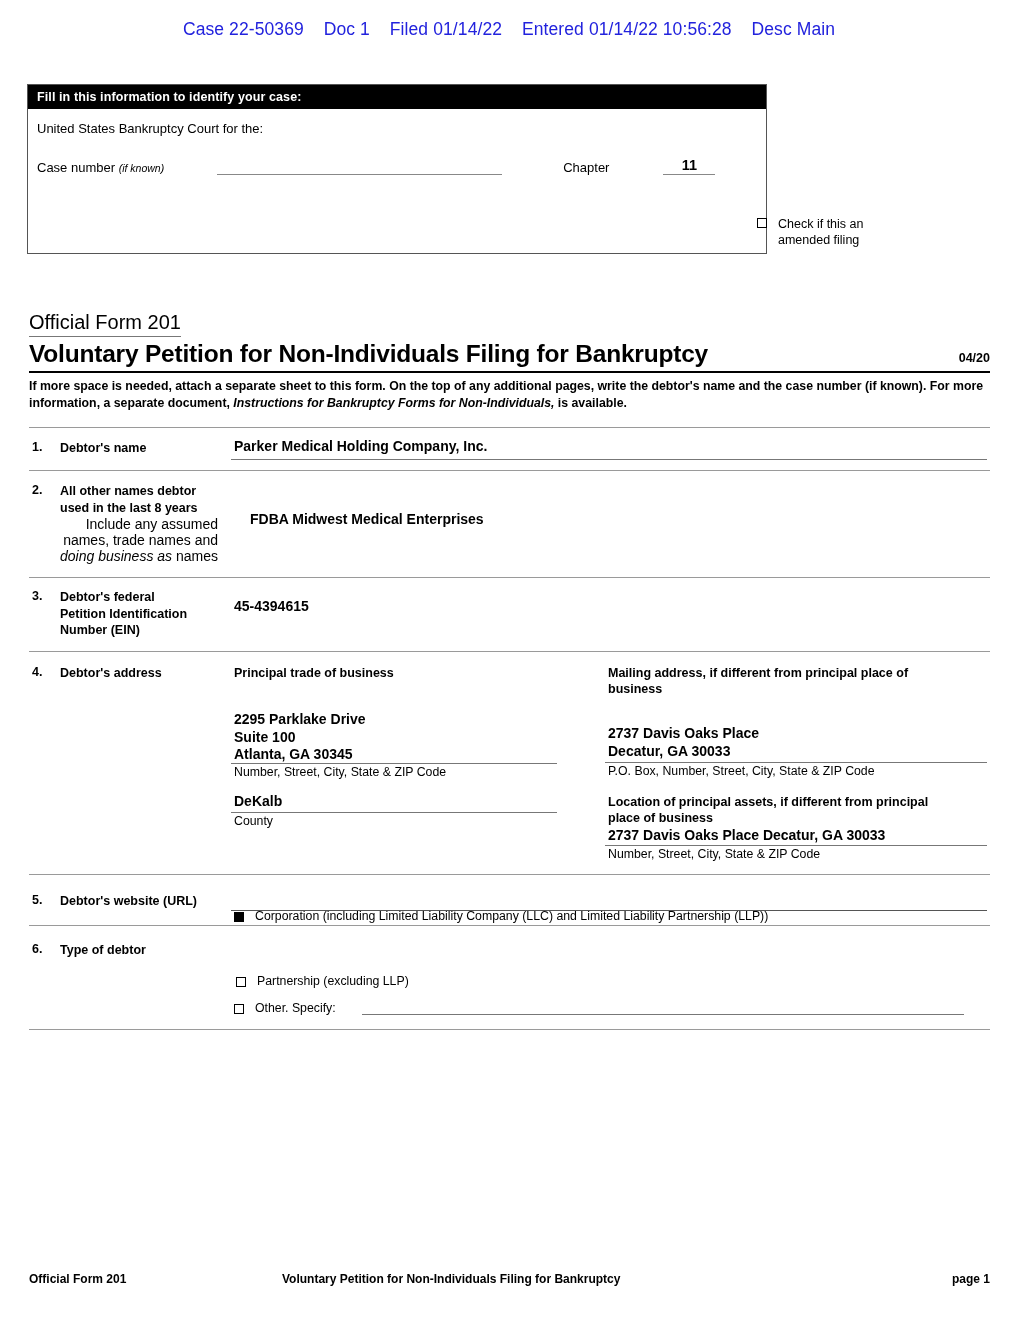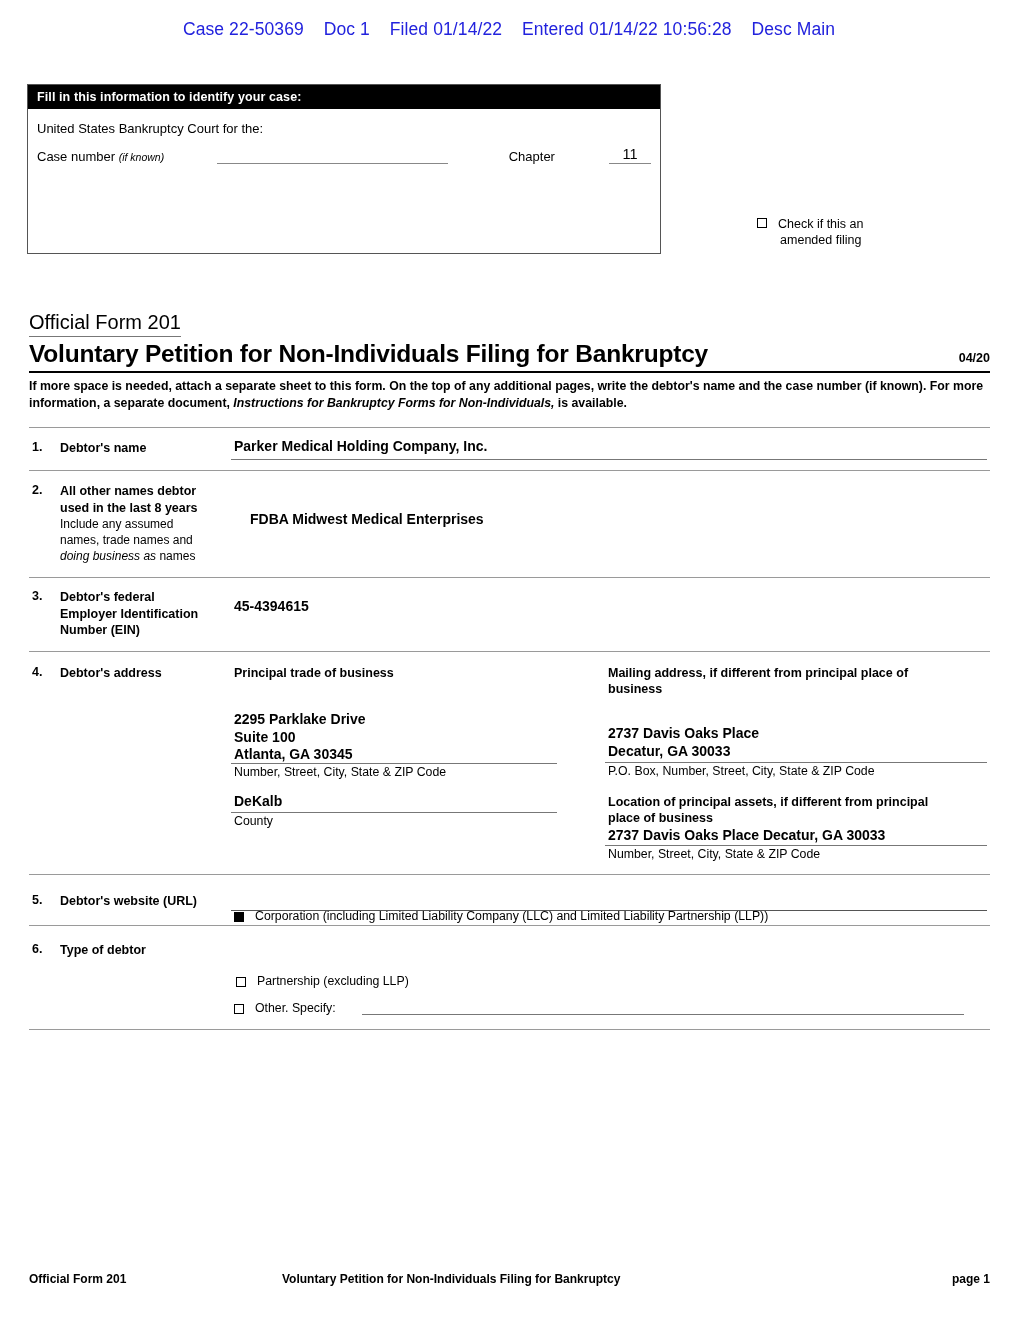--- a/index.html
+++ b/index.html
@@ -28,21 +28,21 @@
     line-height: 22px;
     letter-spacing: .1px;
   }
   .ecf-stamp .ln { display: block; white-space: pre; }
 
   
   .case-box {
     position: absolute;
     left: 27px;
     top: 84px;
-    width: 634px;
+    width: 740px;
     height: 170px;
     border: 1px solid #555;
     box-sizing: border-box;
     background: #fff;
   }
   .case-box-header {
     background: #000;
     color: #fff;
     font-weight: bold;
     font-size: 12.5px;
@@ -55,39 +55,39 @@
     padding-top: 12px;
   }
   .district-row {
     margin-top: 12px;
     width: 452px;
     border-bottom: 1.5px solid #888;
     padding-bottom: 1px;
     font-size: 13.5px;
   }
   .casenum-row {
-    margin-top: 10px;
+    margin-top: 21px;
     display: flex;
     align-items: flex-end;
     gap: 44px;
   }
   .casenum-label { font-size: 13px; white-space: nowrap; }
   .casenum-label i { font-size: 10.5px; font-style: italic; }
   .casenum-blank {
     width: 285px;
     margin-left: 9px;
     border-bottom: 1.5px solid #888;
     height: 15px;
   }
   .chapter-label { font-size: 13px; margin-left: 17px; white-space: nowrap; }
   .chapter-value {
     margin-left: 10px;
     width: 52px;
     text-align: center;
-    font-weight: normal;
+    font-weight: bold;
     font-size: 14.5px;
     border-bottom: 1.5px solid #888;
     padding-bottom: 1px;
   }
 
   
   .amended {
     position: absolute;
     left: 757px;
     top: 216px;
@@ -98,21 +98,21 @@
   }
   .cbox {
     width: 10px; height: 10px;
     border: 1.3px solid #000;
     box-sizing: border-box;
     flex: 0 0 auto;
     margin-top: 2px;
     background: #fff;
   }
   .cbox.checked { background: #000; }
-  .amended .lbl { margin-left: 11px; white-space: pre-line; text-align: center; }
+  .amended .lbl { margin-left: 11px; white-space: pre-line; }
 
   
   .form-no {
     position: absolute;
     left: 29px; top: 310px;
     font-size: 20px;
     border-bottom: 1.5px solid #777;
     padding-bottom: 2px;
     line-height: 24px;
   }
@@ -152,23 +152,24 @@
     font-weight: bold;
   }
   .qlabel {
     position: absolute;
     font-size: 12.5px;
     font-weight: bold;
     line-height: 16.5px;
   }
   .qsub {
     position: absolute;
-    font-size: 12px;
+    font-size: 14px;
     font-weight: normal;
     line-height: 16px;
+    text-align: right;
   }
   .qsub i { font-style: italic; }
   .answer {
     position: absolute;
     font-size: 14px;
     font-weight: bold;
   }
   .ul {
     position: absolute;
     height: 1px;
@@ -279,21 +280,21 @@
 <div class="num" style="left:32px; top:483px">2.</div>
 <div class="qlabel" style="left:60px; top:483px; white-space:pre-line">All other names debtor
 used in the last 8 years</div>
 <div class="qsub" style="left:60px; top:516px; white-space:pre-line"><span>Include any assumed
 names, trade names and
 </span><i>doing business as</i><span> names</span></div>
 <div class="answer" style="left:250px; top:511px">FDBA  Midwest Medical Enterprises</div>
 
 <div class="num" style="left:32px; top:589px">3.</div>
 <div class="qlabel" style="left:60px; top:589px; white-space:pre-line">Debtor's federal
-Employer Identification
+Petition Identification
 Number (EIN)</div>
 <div class="answer" style="left:234px; top:598px">45-4394615</div>
 
 <div class="num" style="left:32px; top:665px">4.</div>
 <div class="qlabel" style="left:60px; top:665px">Debtor's address</div>
 
 <div class="colhead" style="left:234px; top:665px">Principal trade of business</div>
 <div class="addr" style="left:234px; top:711px">2295 Parklake Drive
 Suite 100
 Atlanta, GA 30345</div>

